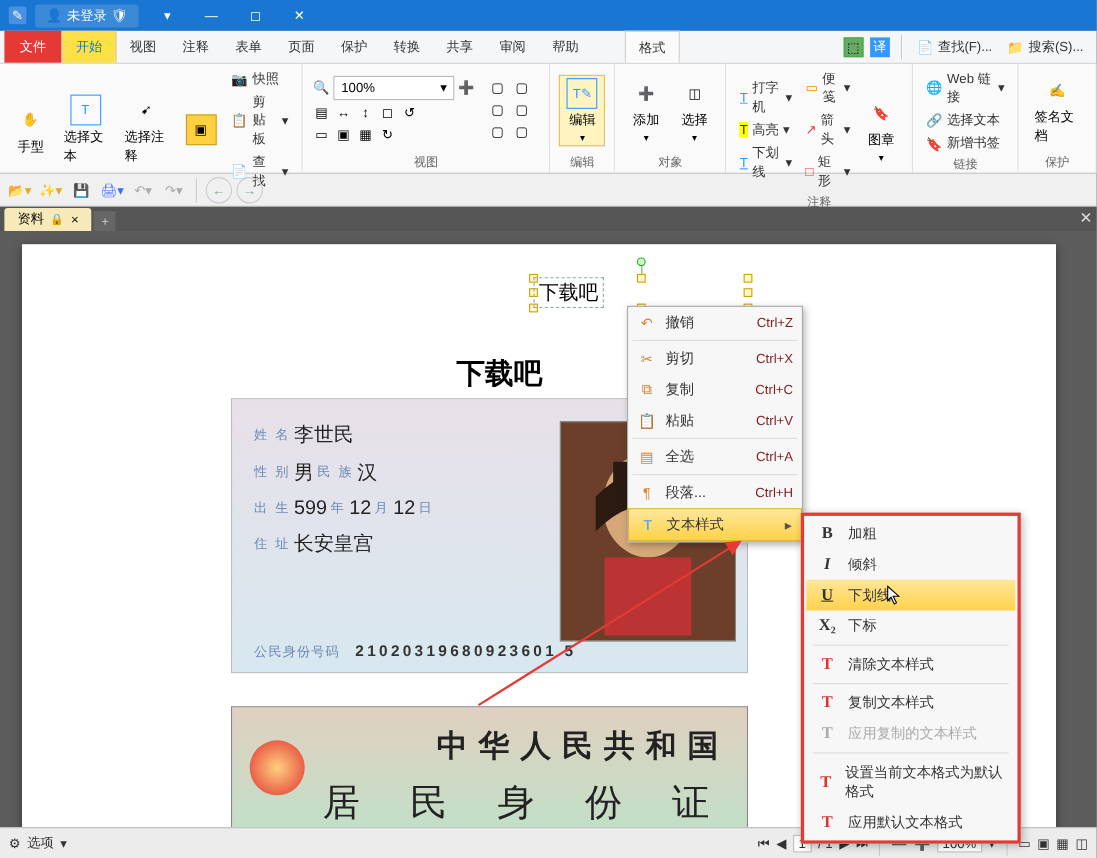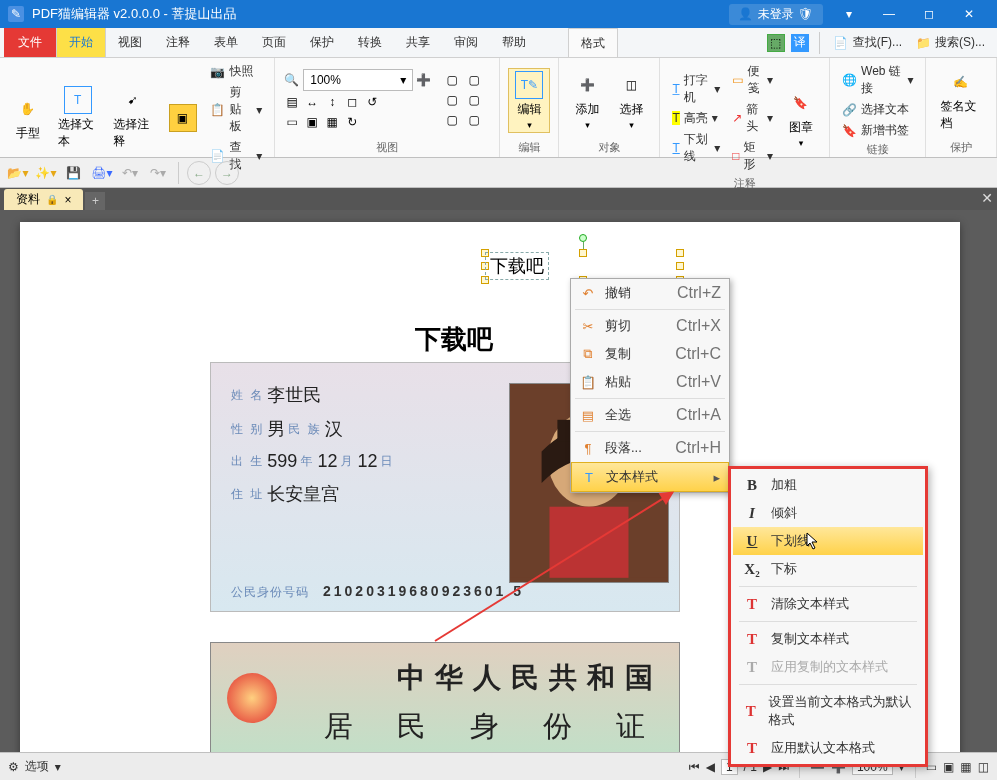--- a/index.html
+++ b/index.html
@@ -44,25 +44,25 @@
 .id-card { position: absolute; top: 140px; left: 190px; width: 470px; height: 250px; background: linear-gradient(#e8e0e8,#d8e8f0); border: 1px solid #bbb; padding: 20px; color:#2a4a8a;}
 .id-row { display: flex; gap: 3px; margin-bottom: 10px; font-size: 14px; align-items:center;}
 .id-row .k { color: #6a8ab8; letter-spacing: 2px; font-size:12px;}
 .id-row .v { color: #222; font-size: 18px; }
 .id-photo { position: absolute; right: 10px; top: 20px; width: 160px; height: 200px; background: #6b3f2a; border: 1px solid #888; }
 .id-num-row{position:absolute;bottom:10px;left:20px;font-size:14px;color:#333;}
 .id-num-row .k{color:#6a8ab8;font-size:12px;margin-right:14px;letter-spacing:1px;}
 .id-num-row .v{letter-spacing:3px;font-weight:bold;}
 .second-card{position:absolute;top:420px;left:190px;width:470px;height:120px;background:linear-gradient(#e0d0c0,#c0e0c8);border:1px solid #888;padding:16px;text-align:right;}
 .second-card .t1{font-size:28px;font-weight:bold;letter-spacing:10px;color:#222;}
-.second-card .t2{font-size:29px;letter-spacing:18px;color:#222;margin-top:10px;}
+.second-card .t2{font-size:34px;letter-spacing:18px;color:#222;margin-top:10px;}
 .context-menu { position: absolute; top: 278px; left: 570px; width: 160px; background: #f7f7f7; border: 1px solid #aaa; box-shadow: 2px 2px 6px rgba(0,0,0,0.3); }
 .cm-item { display: flex; align-items: center; padding: 5px 8px; gap: 8px; font-size: 13px; color:#333;}
 .cm-item .ic { width: 18px; text-align: center; color:#e08030;}
-.cm-item .sc { margin-left: auto; color: #737373; font-size: 16px; }
+.cm-item .sc { margin-left: auto; color: #7f1d1d; font-size: 12px; }
 .cm-item .arrow { margin-left: auto; color: #555; }
 .cm-item.highlight { background: linear-gradient(#ffe79a,#ffd24a); border:1px solid #e0b020;}
 .cm-sep { height: 1px; background: #ddd; margin: 2px 4px; }
 .submenu { position: absolute; top: 466px; left: 728px; width: 200px; background: #f7f7f7; border: 3px solid #e53935; box-shadow: 2px 2px 8px rgba(0,0,0,0.3); z-index: 50; padding:2px;}
 .sm-item { display: flex; align-items: center; padding: 5px 10px; gap: 10px; font-size: 13px; color:#333;}
 .sm-item.highlight { background: linear-gradient(#ffe79a,#ffd24a); }
 .sm-item.disabled { color: #aaa; }
 .sm-sep { height: 1px; background: #ddd; margin: 3px 6px; }
 .sm-ic { width: 18px; font-weight: bold; font-family: "Times New Roman", serif; font-size: 15px; display:inline-block;text-align:center;}
 .statusbar { position: absolute; bottom: 0; left: 0; right: 0; height: 28px; background: #ececec; border-top: 1px solid #c0c0c0; display: flex; align-items: center; padding: 0 8px; gap: 6px; font-size: 12px; color:#333;}
@@ -71,21 +71,20 @@
 .cursor-arrow{position:absolute;width:14px;height:18px;z-index:60;}
 .arrow-annot{position:absolute;width:280px;height:2px;background:#e53935;transform-origin:left center;z-index:40;}
 .arrow-annot:after{content:"";position:absolute;right:-2px;top:-6px;border-left:14px solid #e53935;border-top:7px solid transparent;border-bottom:7px solid transparent;}
 .sep-v{width:1px;height:22px;background:#ccc;margin:0 4px;}
 </style>
 </head>
 <body>
 
 <div class="titlebar">
   <div class="app-icon">✎</div>
-  <div class="title">PDF猫编辑器 v2.0.0.0 - 菩提山出品</div>
   <div class="user-area">
     <span>👤</span>
     <span>未登录</span>
     <span>🛡</span>
   </div>
   <div class="winbtn">▾</div>
   <div class="winbtn">—</div>
   <div class="winbtn">◻</div>
   <div class="winbtn">✕</div>
 </div>

